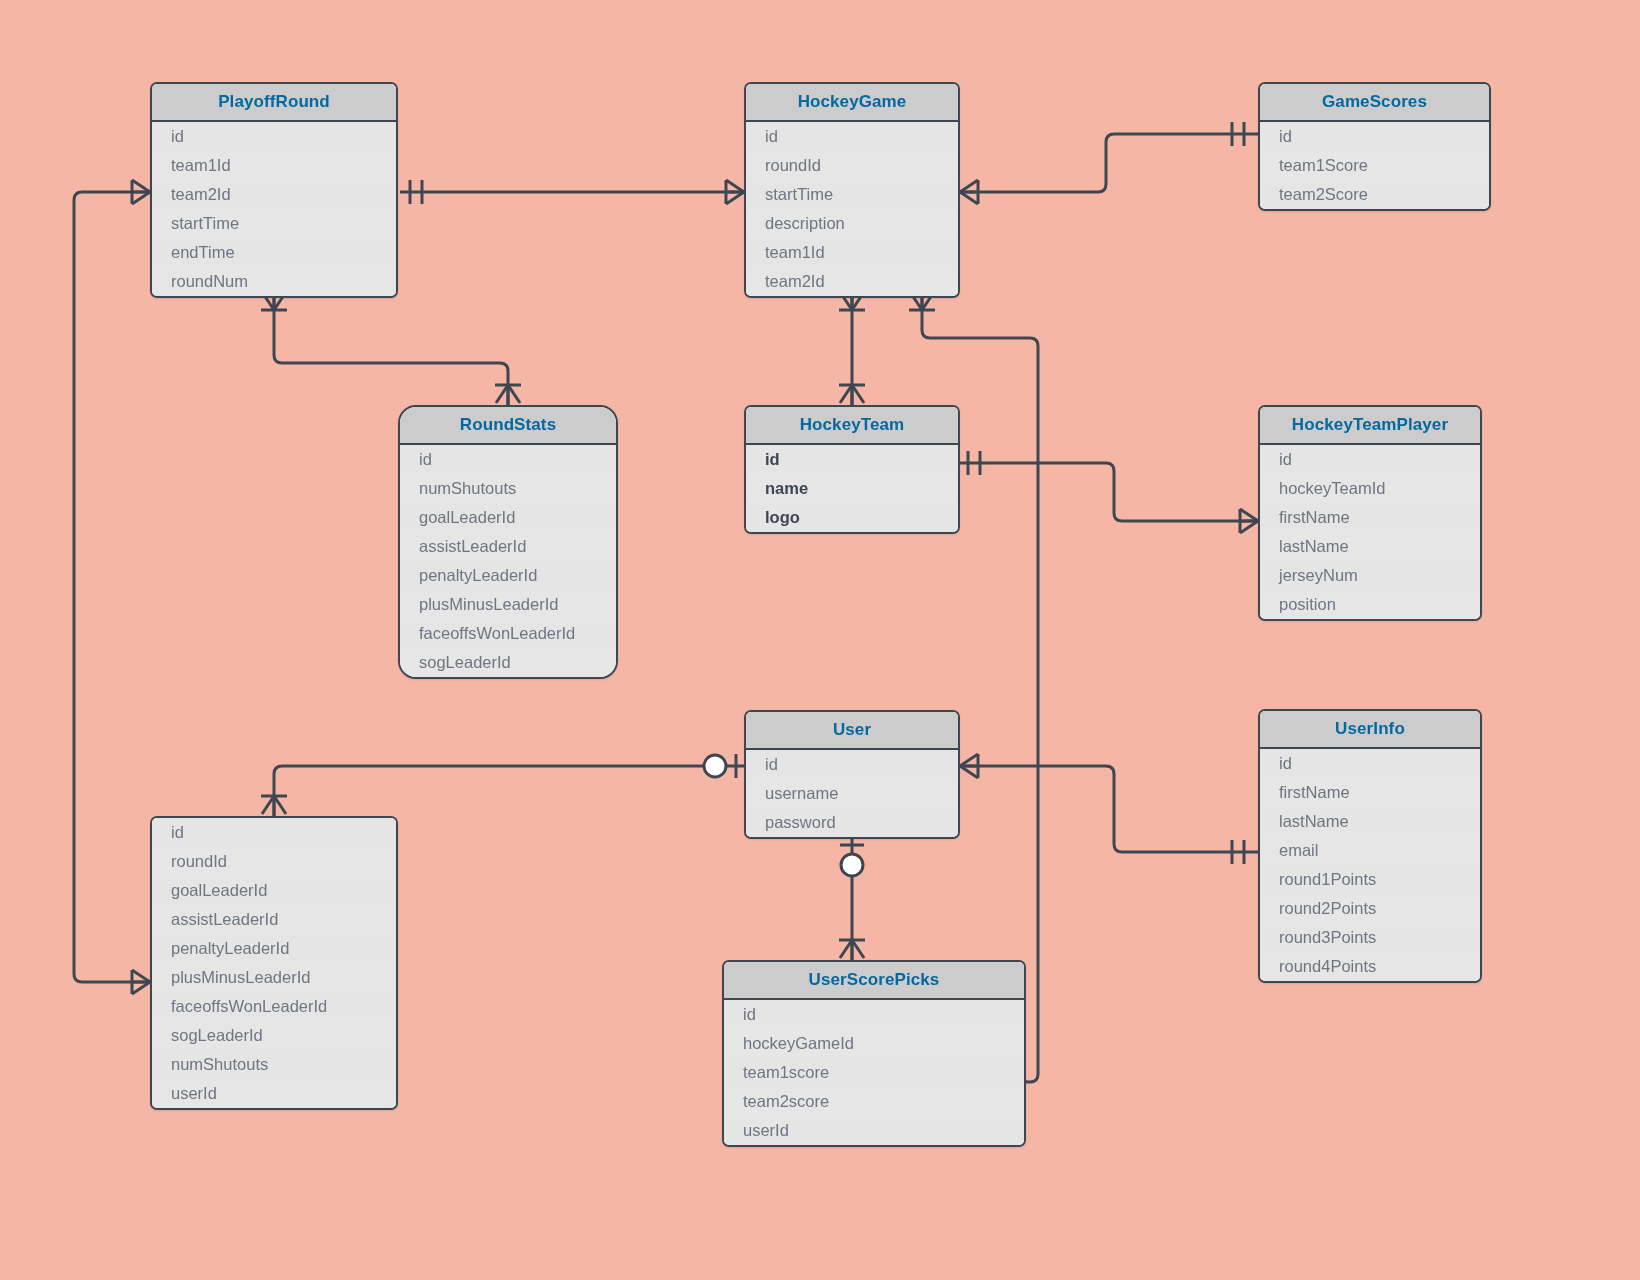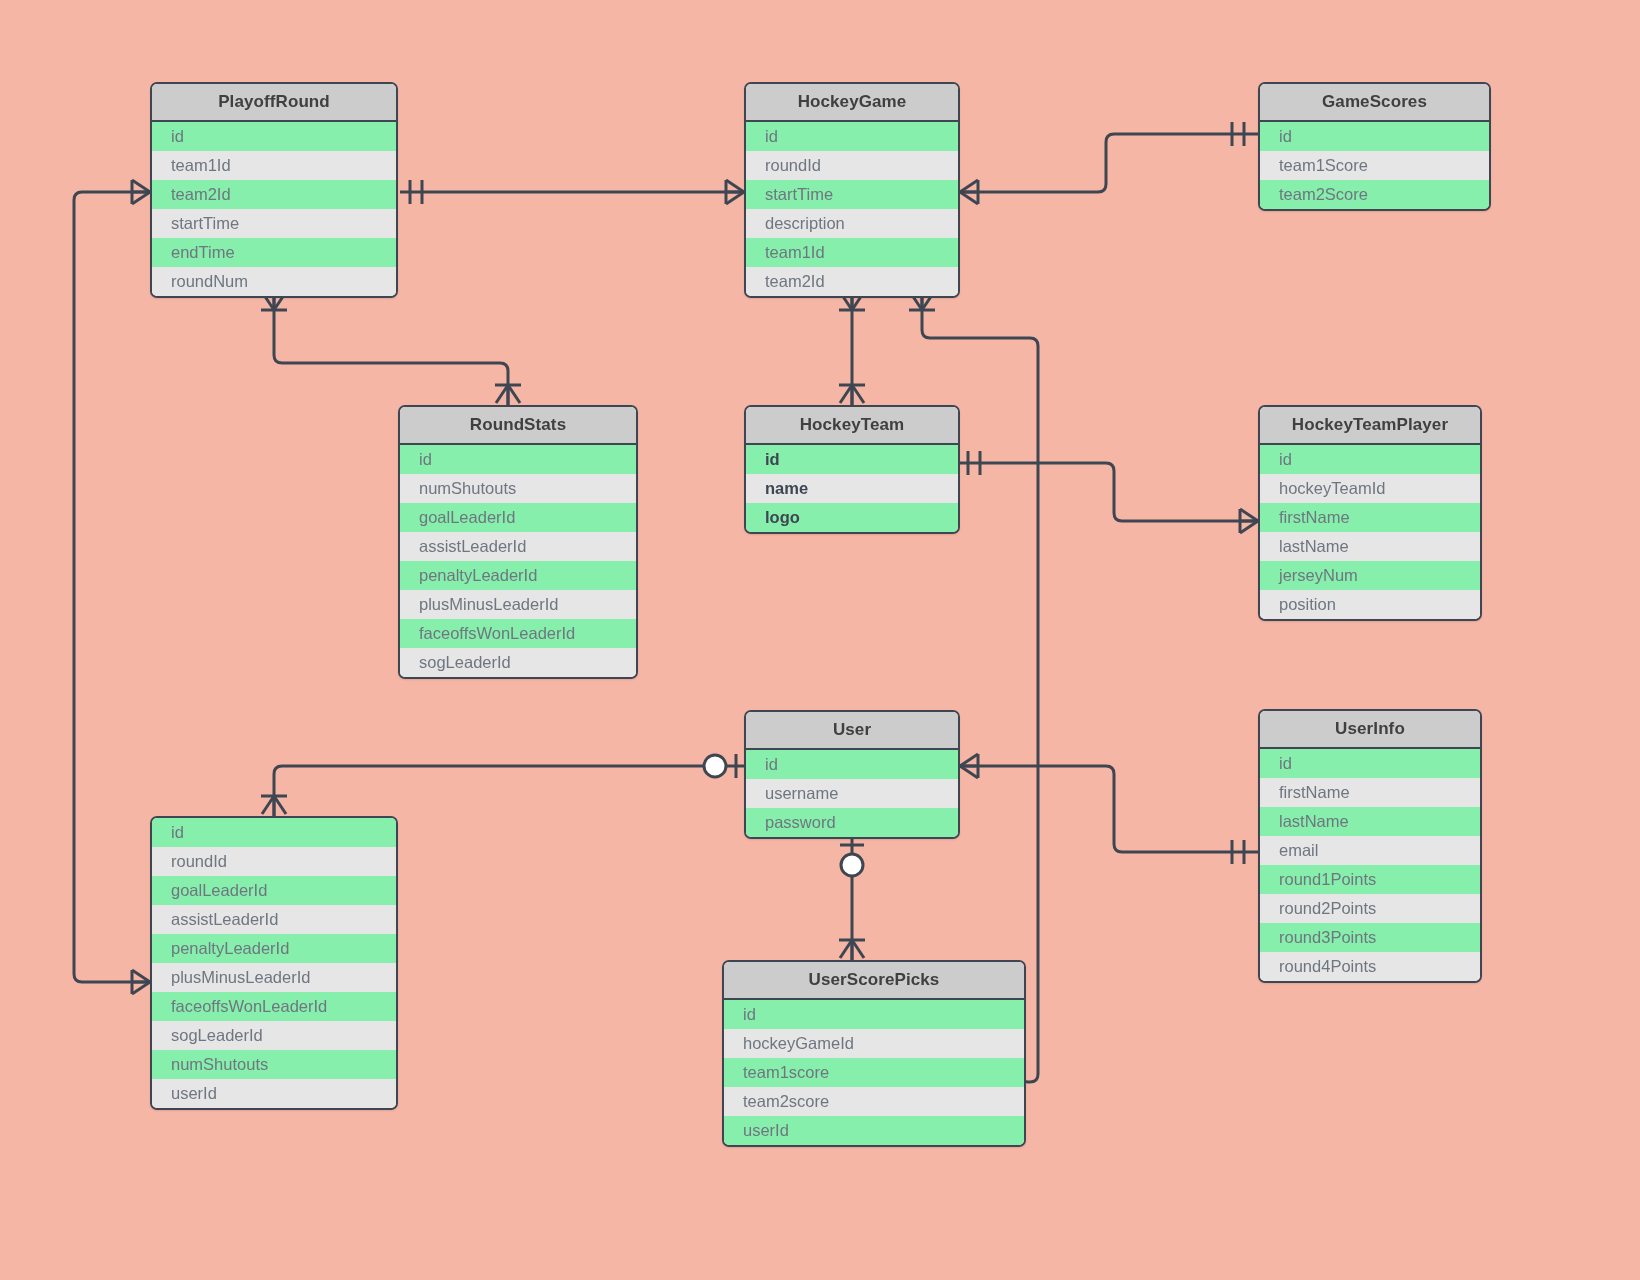--- a/index.html
+++ b/index.html
@@ -37,33 +37,33 @@
     box-shadow: 0 1px 2px rgba(0,0,0,0.10);
   }
   .entity-title {
     height: 36px;
     line-height: 36px;
     background: #cccccc;
     border-bottom: 2px solid #3e4652;
     text-align: center;
     font-weight: bold;
     font-size: 17px;
-    color: #404040;
+    color: #0369a1;
     letter-spacing: 0.1px;
   }
   .attr-list {
     display: block;
   }
   .attr {
     height: 29px;
     line-height: 29px;
     padding-left: 19px;
     font-size: 16.5px;
     color: #6f7680;
-    background: #86efac;
+    background: #e5e5e5;
     white-space: nowrap;
   }
   .attr.alt {
     background: #e6e6e6;
   }
   .attr.key {
     font-weight: bold;
     color: #3e4652;
   }
 </style>
@@ -252,21 +252,21 @@
         </div>
       </div>
       <div class="entity" style="left: 1258px; top: 82px; width: 233px;">
         <div class="entity-title">GameScores</div>
         <div class="attr-list">
           <div class="attr">id</div>
           <div class="attr alt">team1Score</div>
           <div class="attr">team2Score</div>
         </div>
       </div>
-      <div class="entity" style="left: 398px; top: 405px; width: 240px;">
+      <div class="entity" style="left: 398px; top: 405px; width: 220px; border-radius: 18px;">
         <div class="entity-title">RoundStats</div>
         <div class="attr-list">
           <div class="attr">id</div>
           <div class="attr alt">numShutouts</div>
           <div class="attr">goalLeaderId</div>
           <div class="attr alt">assistLeaderId</div>
           <div class="attr">penaltyLeaderId</div>
           <div class="attr alt">plusMinusLeaderId</div>
           <div class="attr">faceoffsWonLeaderId</div>
           <div class="attr alt">sogLeaderId</div>

